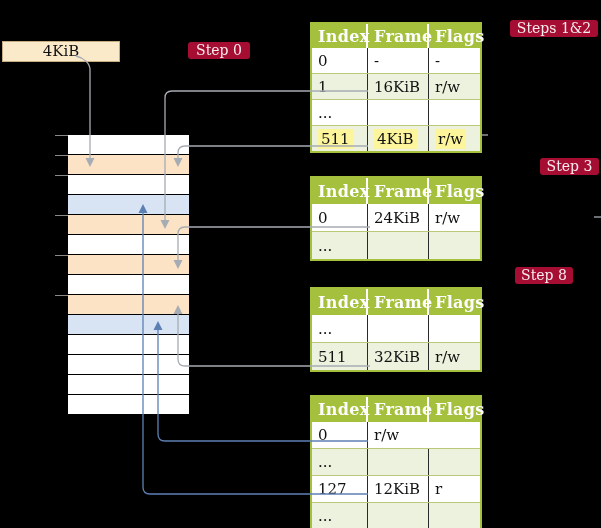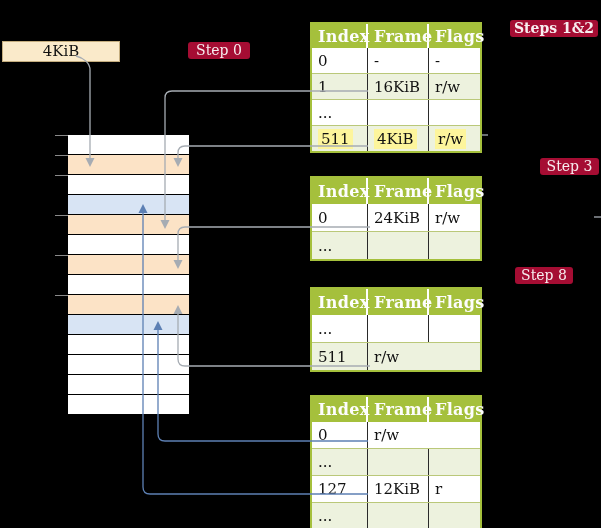--- a/index.html
+++ b/index.html
@@ -14,21 +14,21 @@
     background:var(--frame-label-bg);border:1px solid var(--frame-label-border);
     color:#111;font-size:15px;line-height:19px;text-align:center;
   }
   
   .badge{
     position:absolute;height:17px;line-height:17px;font-size:14px;
     background:var(--badge-bg);color:var(--badge-text);
     text-align:center;border-radius:3px;
   }
   .b-step0{left:188px;top:42px;width:62px;}
-  .b-steps12{left:510px;top:20px;width:88px;font-weight:bold;}
+  .b-steps12{left:510px;top:20px;width:88px;}
   .b-step3{left:519px;top:158px;width:59px;margin-left:21px;}
   .b-step4{left:515px;top:267px;width:58px;}
   
   .memory{position:absolute;left:68px;top:135px;width:121px;}
   .mem-row{height:19px;margin-bottom:1px;}
   .mem-row.white{background:var(--memory-white);}
   .mem-row.peach{background:var(--memory-peach);}
   .mem-row.blue{background:var(--memory-blue);}
   .tick{position:absolute;left:55px;width:13px;height:1px;background:var(--tick-gray);}
   
@@ -175,20 +175,23 @@
         <div class="td c0">
           <span>...</span>
         </div>
         <div class="td c1"></div>
         <div class="td c2"></div>
       </div>
       <div class="trow green">
         <div class="td c0">
           <span>511</span>
         </div>
+        <div class="td c1">
+          <span>32KiB</span>
+        </div>
         <div class="td c2">
           <span>r/w</span>
         </div>
       </div>
     </div>
   <div class="ptable t4">
       <div class="thead">
         <div class="th c0">Index</div>
         <div class="th c1">Frame</div>
         <div class="th c2">Flags</div>

